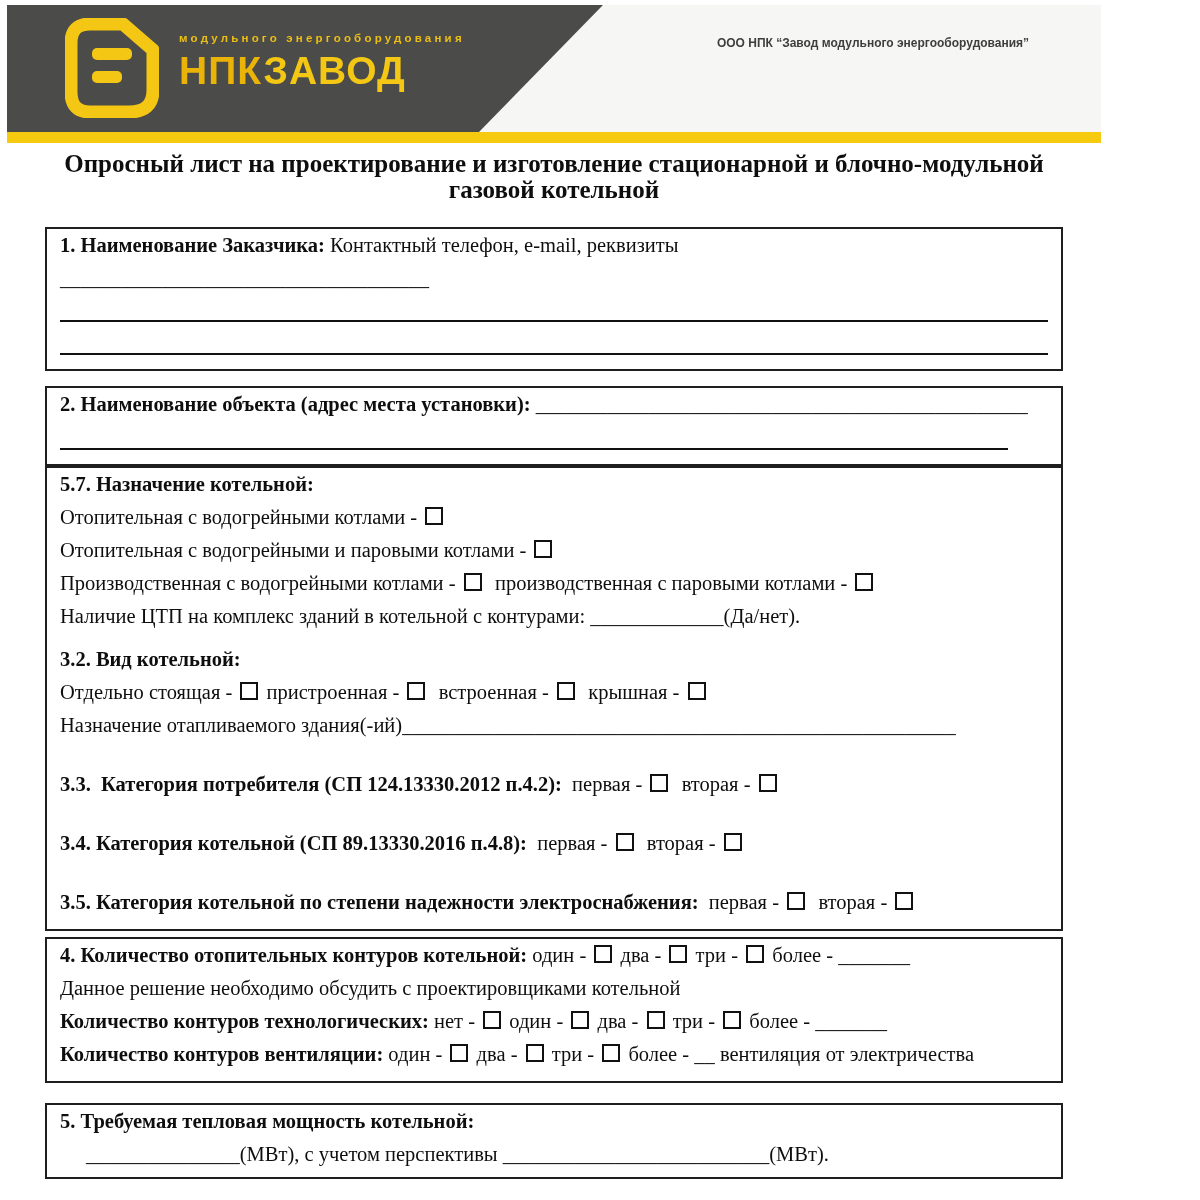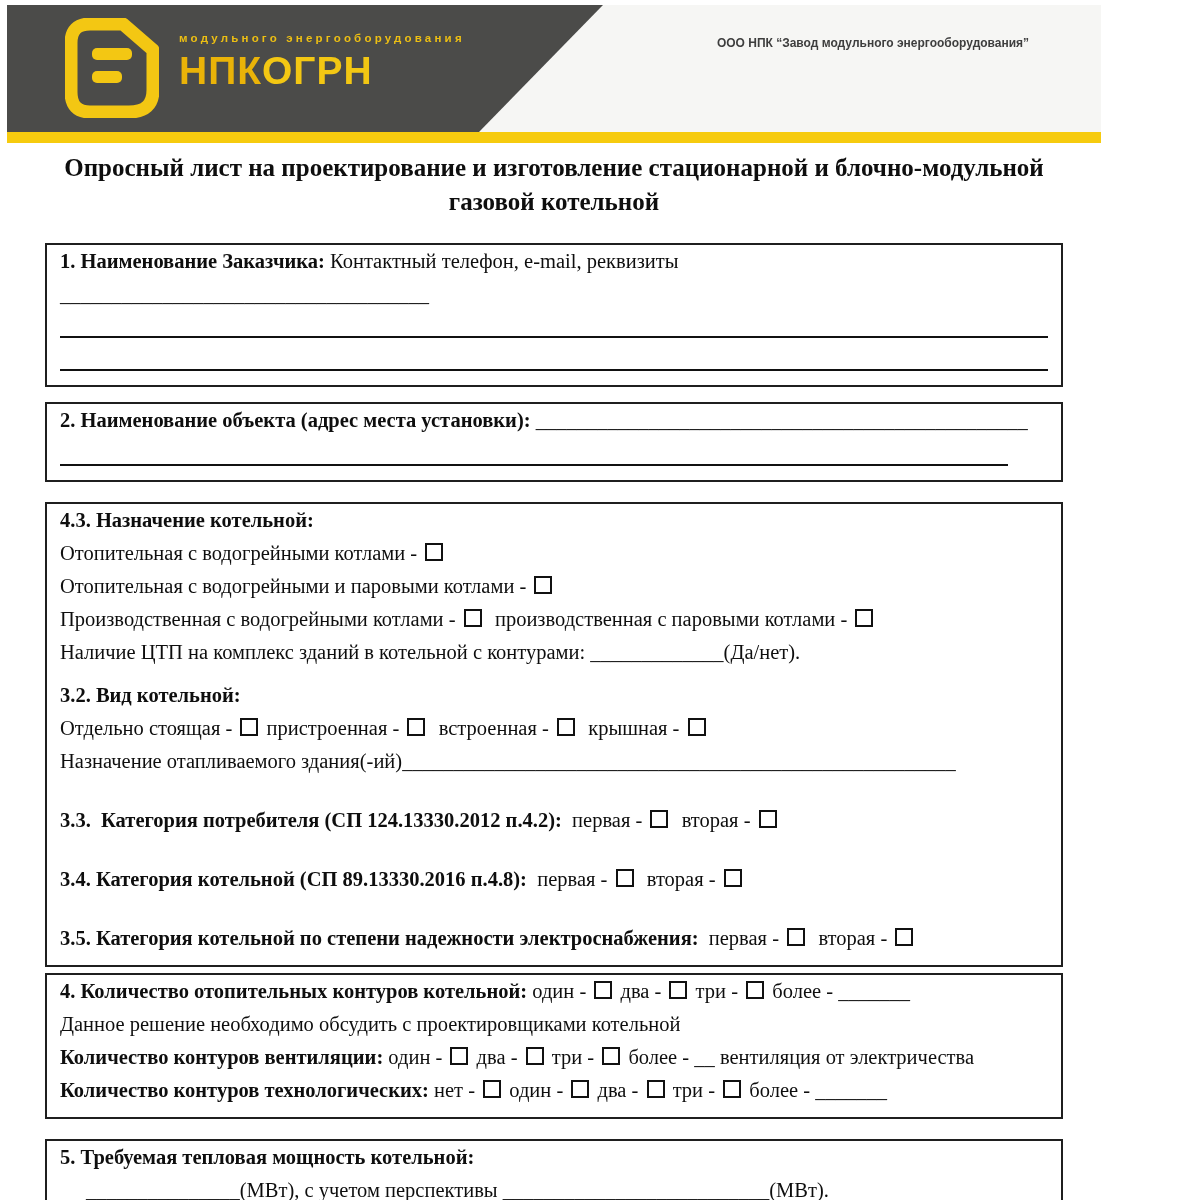--- a/index.html
+++ b/index.html
@@ -20,24 +20,24 @@
   .nm-yellow{color:#F3C713;}
   .company{position:absolute;top:0;left:650px;right:12px;height:100%;}
   .company-name{position:absolute;top:31px;left:0;right:0;text-align:center;
           font-weight:bold;font-size:12px;color:#3E3E3E;white-space:nowrap;}
   .company-req{position:absolute;top:84px;left:0;right:0;text-align:center;
           font-size:14.5px;color:#6B6B6B;white-space:nowrap;}
   .company-req span{margin:0 14px;}
   .yellow-bar{height:11px;margin:0 7px;background:#F6CB0F;}
   
   .doc-title{margin:8px auto 24px auto;max-width:1000px;text-align:center;
-          font-weight:bold;font-size:25px;line-height:34px;}
+          font-weight:bold;font-size:25px;line-height:26px;}
   
   .box{border:2px solid #1F1F1F;margin:0 45px 15px 45px;padding:0 13px 10px 13px;background:#ffffff;}
-  .box.b2{margin-bottom:20px;}
+  .box.b2{margin-bottom:0;}
   .box.b3{margin-bottom:6px;}
   .box.b4{margin-bottom:20px;}
   .box.b5{margin-bottom:10px;padding-bottom:6px;}
   .ln{font-size:20.5px;line-height:33px;white-space:pre-wrap;}
   .b{font-weight:bold;}
   .cb{display:inline-block;width:14px;height:14px;border:2px solid #111;background:#fff;
       vertical-align:-1px;margin:0 3px;}
   .rule{border-bottom:2px solid #111;height:1px;}
   .rule.r1{margin-top:24px;}
   .rule.r2{margin-top:30px;margin-bottom:4px;}
@@ -56,21 +56,21 @@
     <div class="header-white"></div>
 
     <div class="logo">
       <svg class="logo-mark" width="94" height="100" viewBox="0 0 94 100">
         <path d="M25 6 H58 L88 32 V72 Q88 94 64 94 H25 Q6 94 6 74 V25 Q6 6 25 6 Z" fill="none" stroke="#F3C713" stroke-width="13" stroke-linejoin="round"></path>
         <rect x="27" y="30" width="40" height="12" rx="5" fill="#F3C713"></rect>
         <rect x="27" y="53" width="30" height="12" rx="5" fill="#F3C713"></rect>
       </svg>
       <div class="logo-text">
         <div class="logo-tagline">модульного энергооборудования</div>
-        <div class="logo-name"><span class="nm-white">НПК</span><span class="nm-yellow">ОГРН</span></div>
+        <div class="logo-name"><span class="nm-white">НПК</span><span class="nm-yellow">ЗАВОД</span></div>
       </div>
     </div>
 
     <div class="company">
       <div class="company-name">ООО НПК “Завод модульного энергооборудования”</div>
     </div>
   </div>
   <div class="yellow-bar"></div>
 
   <div class="doc-title">Опросный лист на проектирование и изготовление стационарной и блочно-модульной газовой котельной</div>
@@ -80,42 +80,42 @@
     <div class="rule r1"></div>
     <div class="rule r2"></div>
   </div>
 
   <div class="box b2">
     <div class="ln"><span class="b">2. Наименование объекта (адрес места установки): </span><span class="blank">________________________________________________</span></div>
     <div class="rule r3"></div>
   </div>
 
   <div class="box b3">
-    <div class="ln b">4.3. Назначение котельной:</div>
+    <div class="ln b">5.7. Назначение котельной:</div>
     <div class="ln"><span>Отопительная с водогрейными котлами - </span><span class="cb"></span></div>
     <div class="ln"><span>Отопительная с водогрейными и паровыми котлами - </span><span class="cb"></span></div>
     <div class="ln"><span>Производственная с водогрейными котлами - </span><span class="cb"></span><span>  производственная с паровыми котлами - </span><span class="cb"></span></div>
     <div class="ln"><span>Наличие ЦТП на комплекс зданий в котельной с контурами: </span><span class="blank">_____________</span><span>(Да/нет).</span></div>
 
     <div class="ln b gap18">3.2. Вид котельной:</div>
     <div class="ln"><span>Отдельно стоящая - </span><span class="cb"></span><span> пристроенная - </span><span class="cb"></span><span>  встроенная - </span><span class="cb"></span><span>  крышная - </span><span class="cb"></span></div>
     <div class="ln"><span>Назначение отапливаемого здания(-ий)</span><span class="blank">______________________________________________________</span></div>
 
     <div class="ln gap26"><span class="b">3.3.  Категория потребителя (СП 124.13330.2012 п.4.2): </span><span> первая - </span><span class="cb"></span><span>  вторая - </span><span class="cb"></span></div>
 
     <div class="ln gap26"><span class="b">3.4. Категория котельной (СП 89.13330.2016 п.4.8): </span><span> первая - </span><span class="cb"></span><span>  вторая - </span><span class="cb"></span></div>
 
     <div class="ln gap26"><span class="b">3.5. Категория котельной по степени надежности электроснабжения: </span><span> первая - </span><span class="cb"></span><span>  вторая - </span><span class="cb"></span></div>
   </div>
 
   <div class="box b4">
     <div class="ln"><span class="b">4. Количество отопительных контуров котельной:</span><span> один - </span><span class="cb"></span><span> два - </span><span class="cb"></span><span> три - </span><span class="cb"></span><span> более - </span><span class="blank">_______</span></div>
     <div class="ln">Данное решение необходимо обсудить с проектировщиками котельной</div>
+    <div class="ln"><span class="b">Количество контуров технологических:</span><span> нет - </span><span class="cb"></span><span> один - </span><span class="cb"></span><span> два - </span><span class="cb"></span><span> три - </span><span class="cb"></span><span> более - </span><span class="blank">_______</span></div>
     <div class="ln"><span class="b">Количество контуров вентиляции:</span><span> один - </span><span class="cb"></span><span> два - </span><span class="cb"></span><span> три - </span><span class="cb"></span><span> более - </span><span class="blank">__</span><span> вентиляция от электричества</span></div>
-    <div class="ln"><span class="b">Количество контуров технологических:</span><span> нет - </span><span class="cb"></span><span> один - </span><span class="cb"></span><span> два - </span><span class="cb"></span><span> три - </span><span class="cb"></span><span> более - </span><span class="blank">_______</span></div>
   </div>
 
   <div class="box b5">
     <div class="ln b">5. Требуемая тепловая мощность котельной:</div>
     <div class="ln indent"><span class="blank">_______________</span><span>(МВт), с учетом перспективы </span><span class="blank">__________________________</span><span>(МВт).</span></div>
   </div>
 
 </div>
 
 </body></html>

